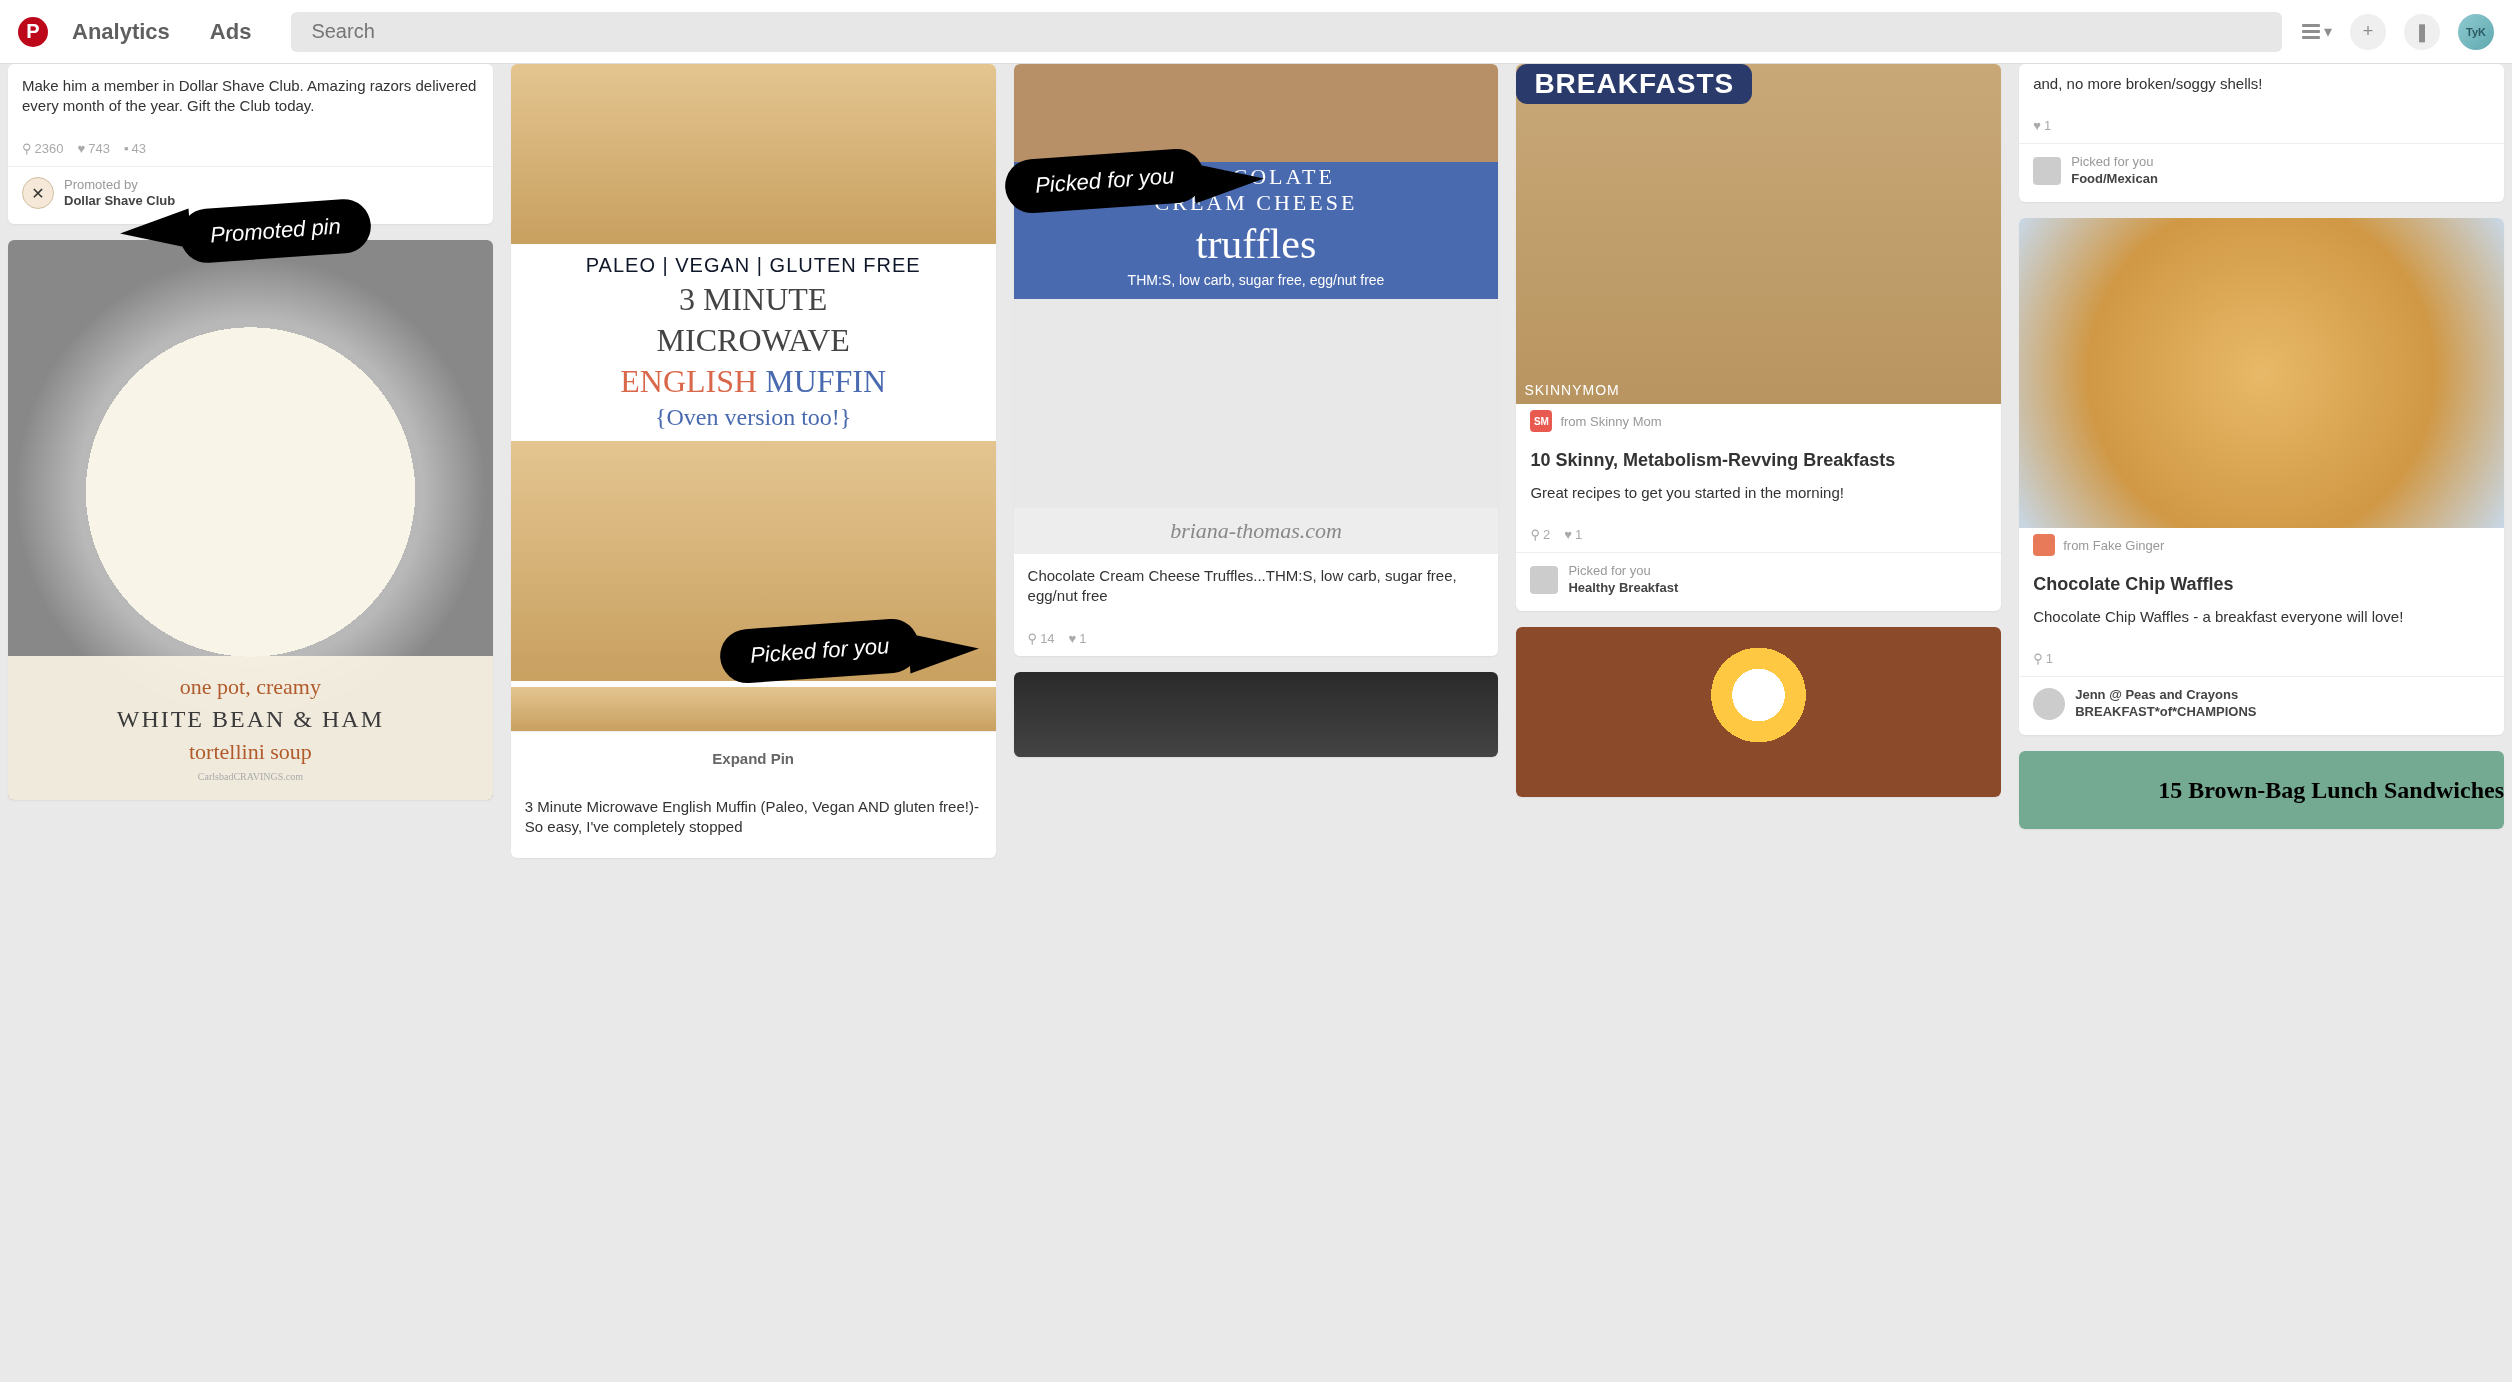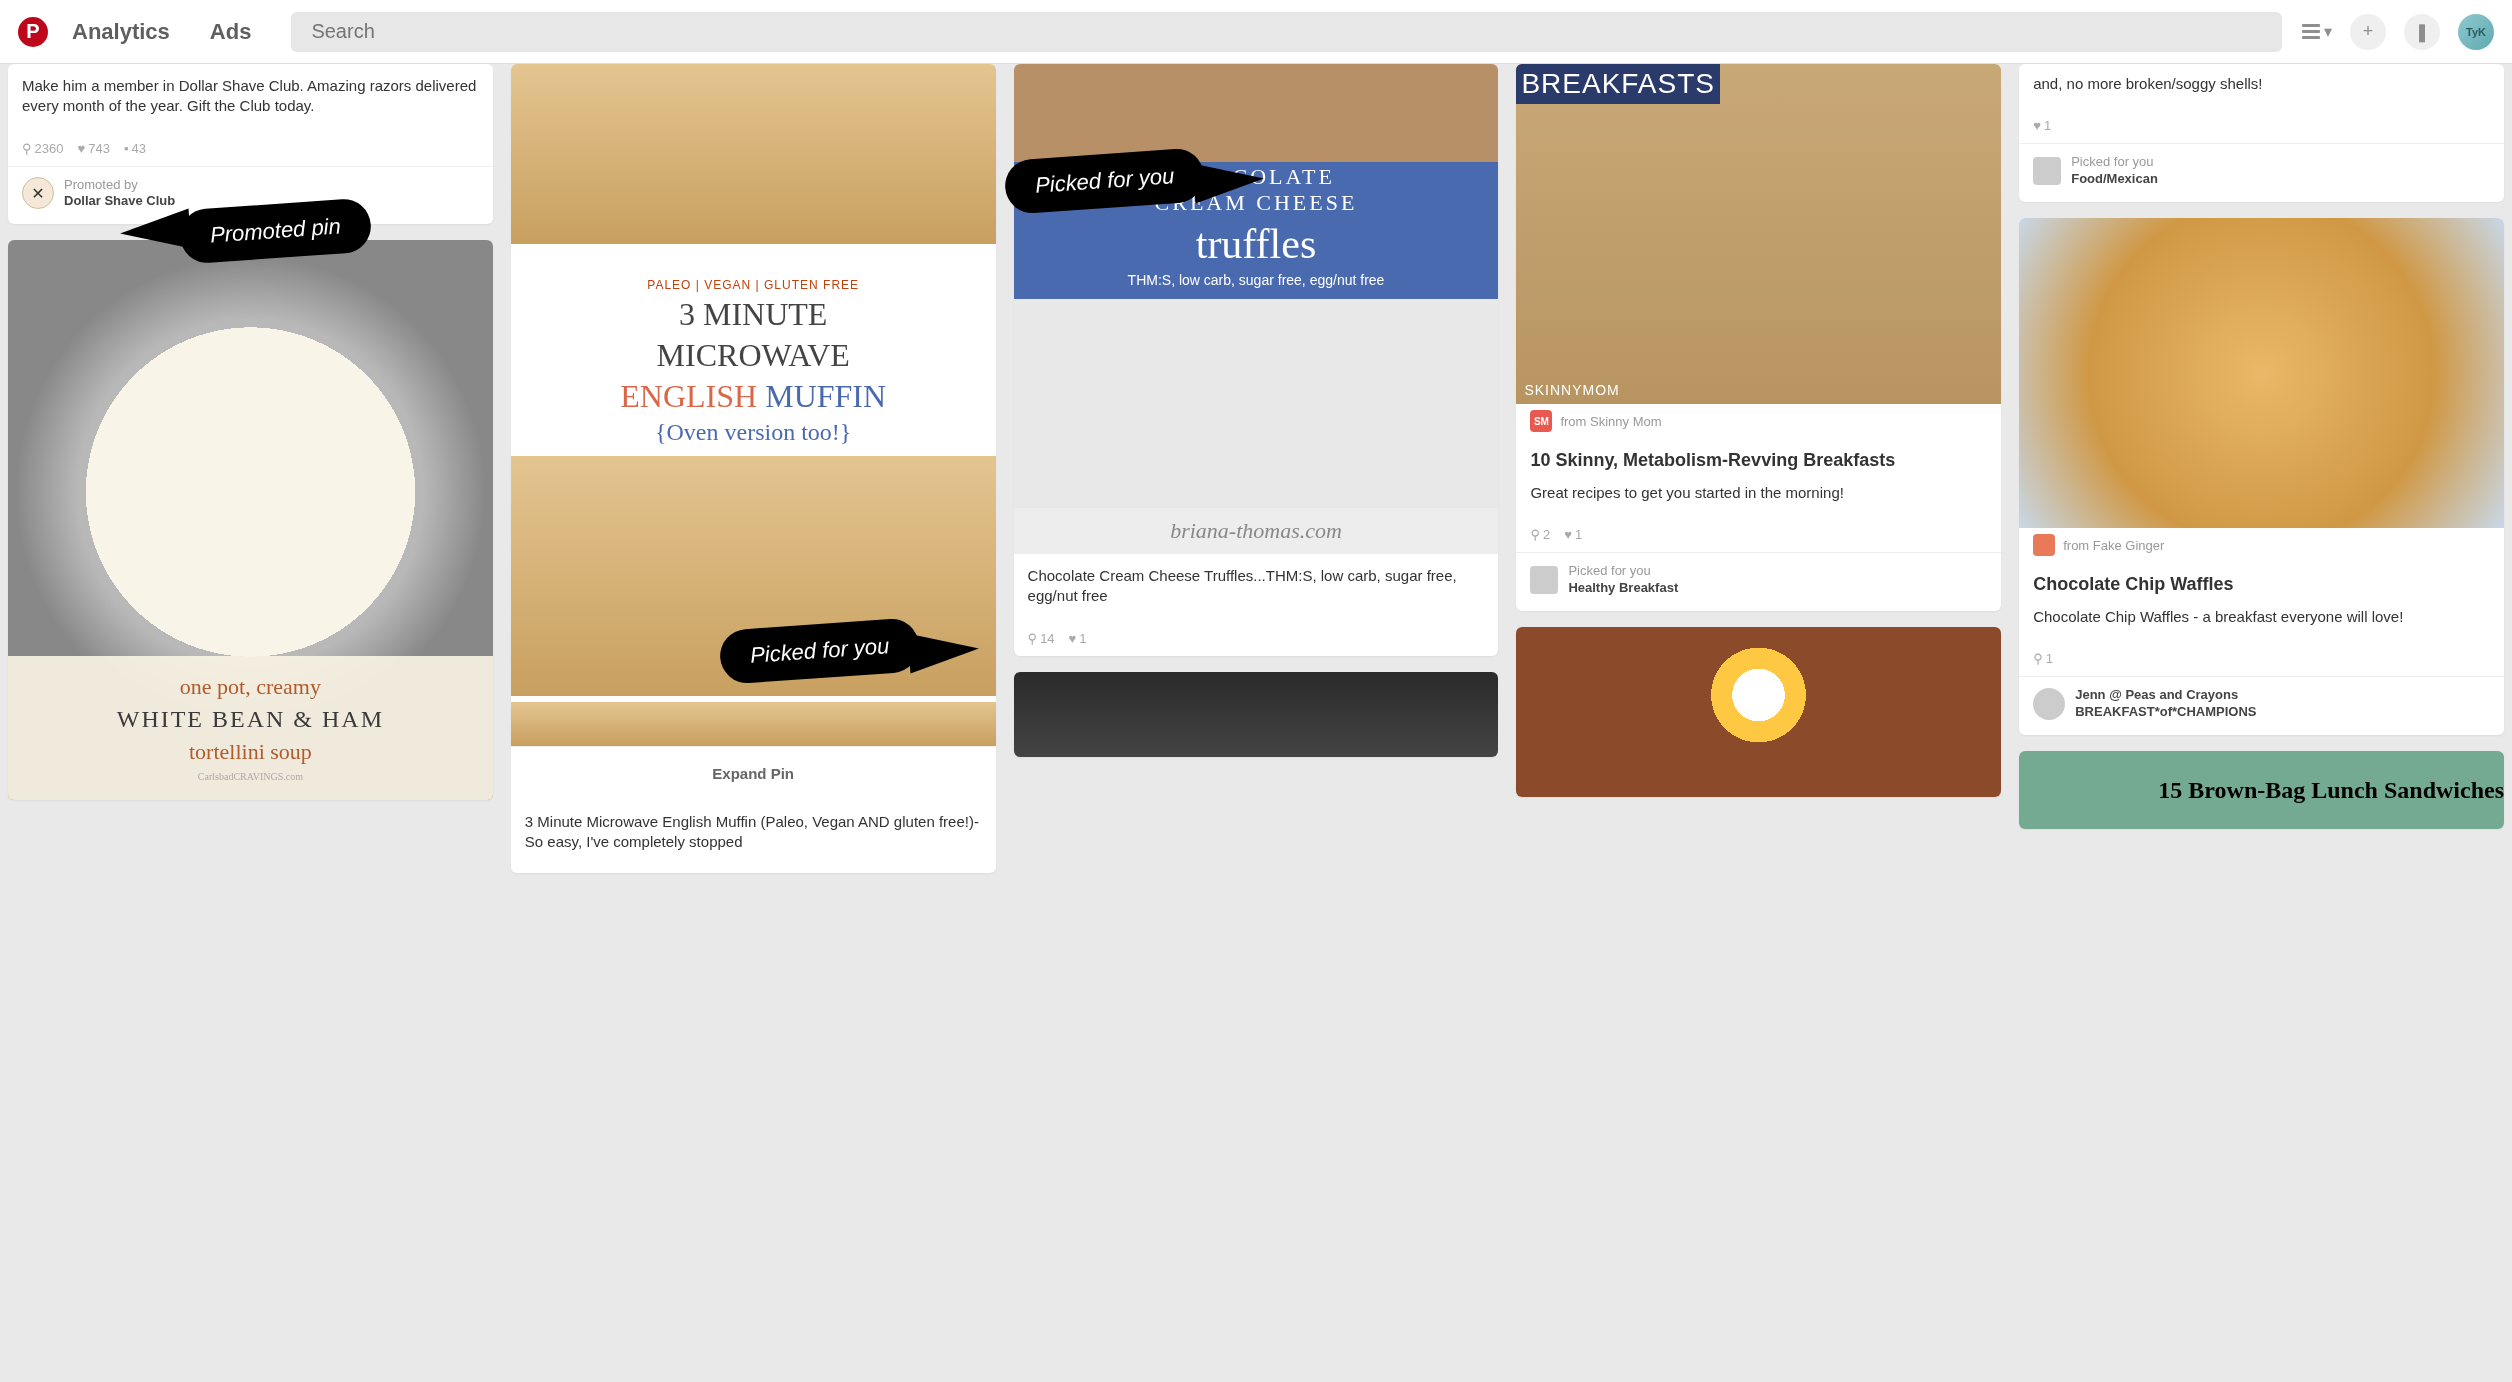--- a/index.html
+++ b/index.html
@@ -162,29 +162,29 @@
 .soup-overlay {
   bottom: 0;
   background: rgba(248,242,228,.92);
   padding: 18px 10px;
 }
 .soup-overlay .l1 { font-family: cursive; color: #b15a2a; font-size: 22px; }
 .soup-overlay .l2 { font-family: Georgia, serif; letter-spacing: 2px; font-size: 24px; color: #3a3a3a; margin: 6px 0; }
 .soup-overlay .l3 { font-family: cursive; color: #b15a2a; font-size: 22px; }
 .soup-overlay .l4 { font-size: 10px; color: #aaa; margin-top: 6px; }
 .muffin-txt { text-align:center; padding: 10px; }
-.muffin-txt .m1 { font-size: 12px; letter-spacing: 1px; color:#c2410c;margin-top:24px; }
+.muffin-txt .m1 { font-size: 20px; letter-spacing: 1px; color:#0f172a; }
 .muffin-txt .m2 { font-size: 32px; font-family: Georgia, serif; margin: 4px 0; }
 .muffin-txt .m2 .r { color:#d9684a; } .muffin-txt .m2 .b { color:#4a6ab0; }
 .muffin-txt .m3 { font-family: cursive; font-size: 24px; color:#4a6ab0; }
 .truf .t1 { font-family: Georgia, serif; font-size: 22px; letter-spacing: 3px; }
 .truf .t2 { font-family: cursive; font-size: 42px; margin: 4px 0; }
 .truf .t3 { font-size: 14px; }
 .truf-foot { position:absolute; bottom:0; left:0; right:0; text-align:center; padding:10px; font-family: Georgia, serif; font-style: italic; font-size: 22px; color:#888; background:rgba(240,240,240,.7);}
-.bfast-head { position:absolute; top:0; left:0; background:#2a3a6a; color:#fff; font-weight:normal; font-size:28px; letter-spacing:1px; padding:4px 5px; font-family: Impact, sans-serif;}
+.bfast-head { position:absolute; top:0; left:0; background:#2a3a6a; color:#fff; font-weight:bold; font-size:28px; letter-spacing:1px; padding:4px 18px; font-family: Impact, sans-serif; border-radius: 11px;}
 .bfast-sk { position:absolute; bottom:6px; left:8px; color:#fff; font-size:14px; font-weight:300; letter-spacing:1px;}
 .anno {
   position: absolute;
   z-index: 50;
   pointer-events: none;
 }
 .anno-bubble {
   background: #000;
   color: #fff;
   border-radius: 50px;

